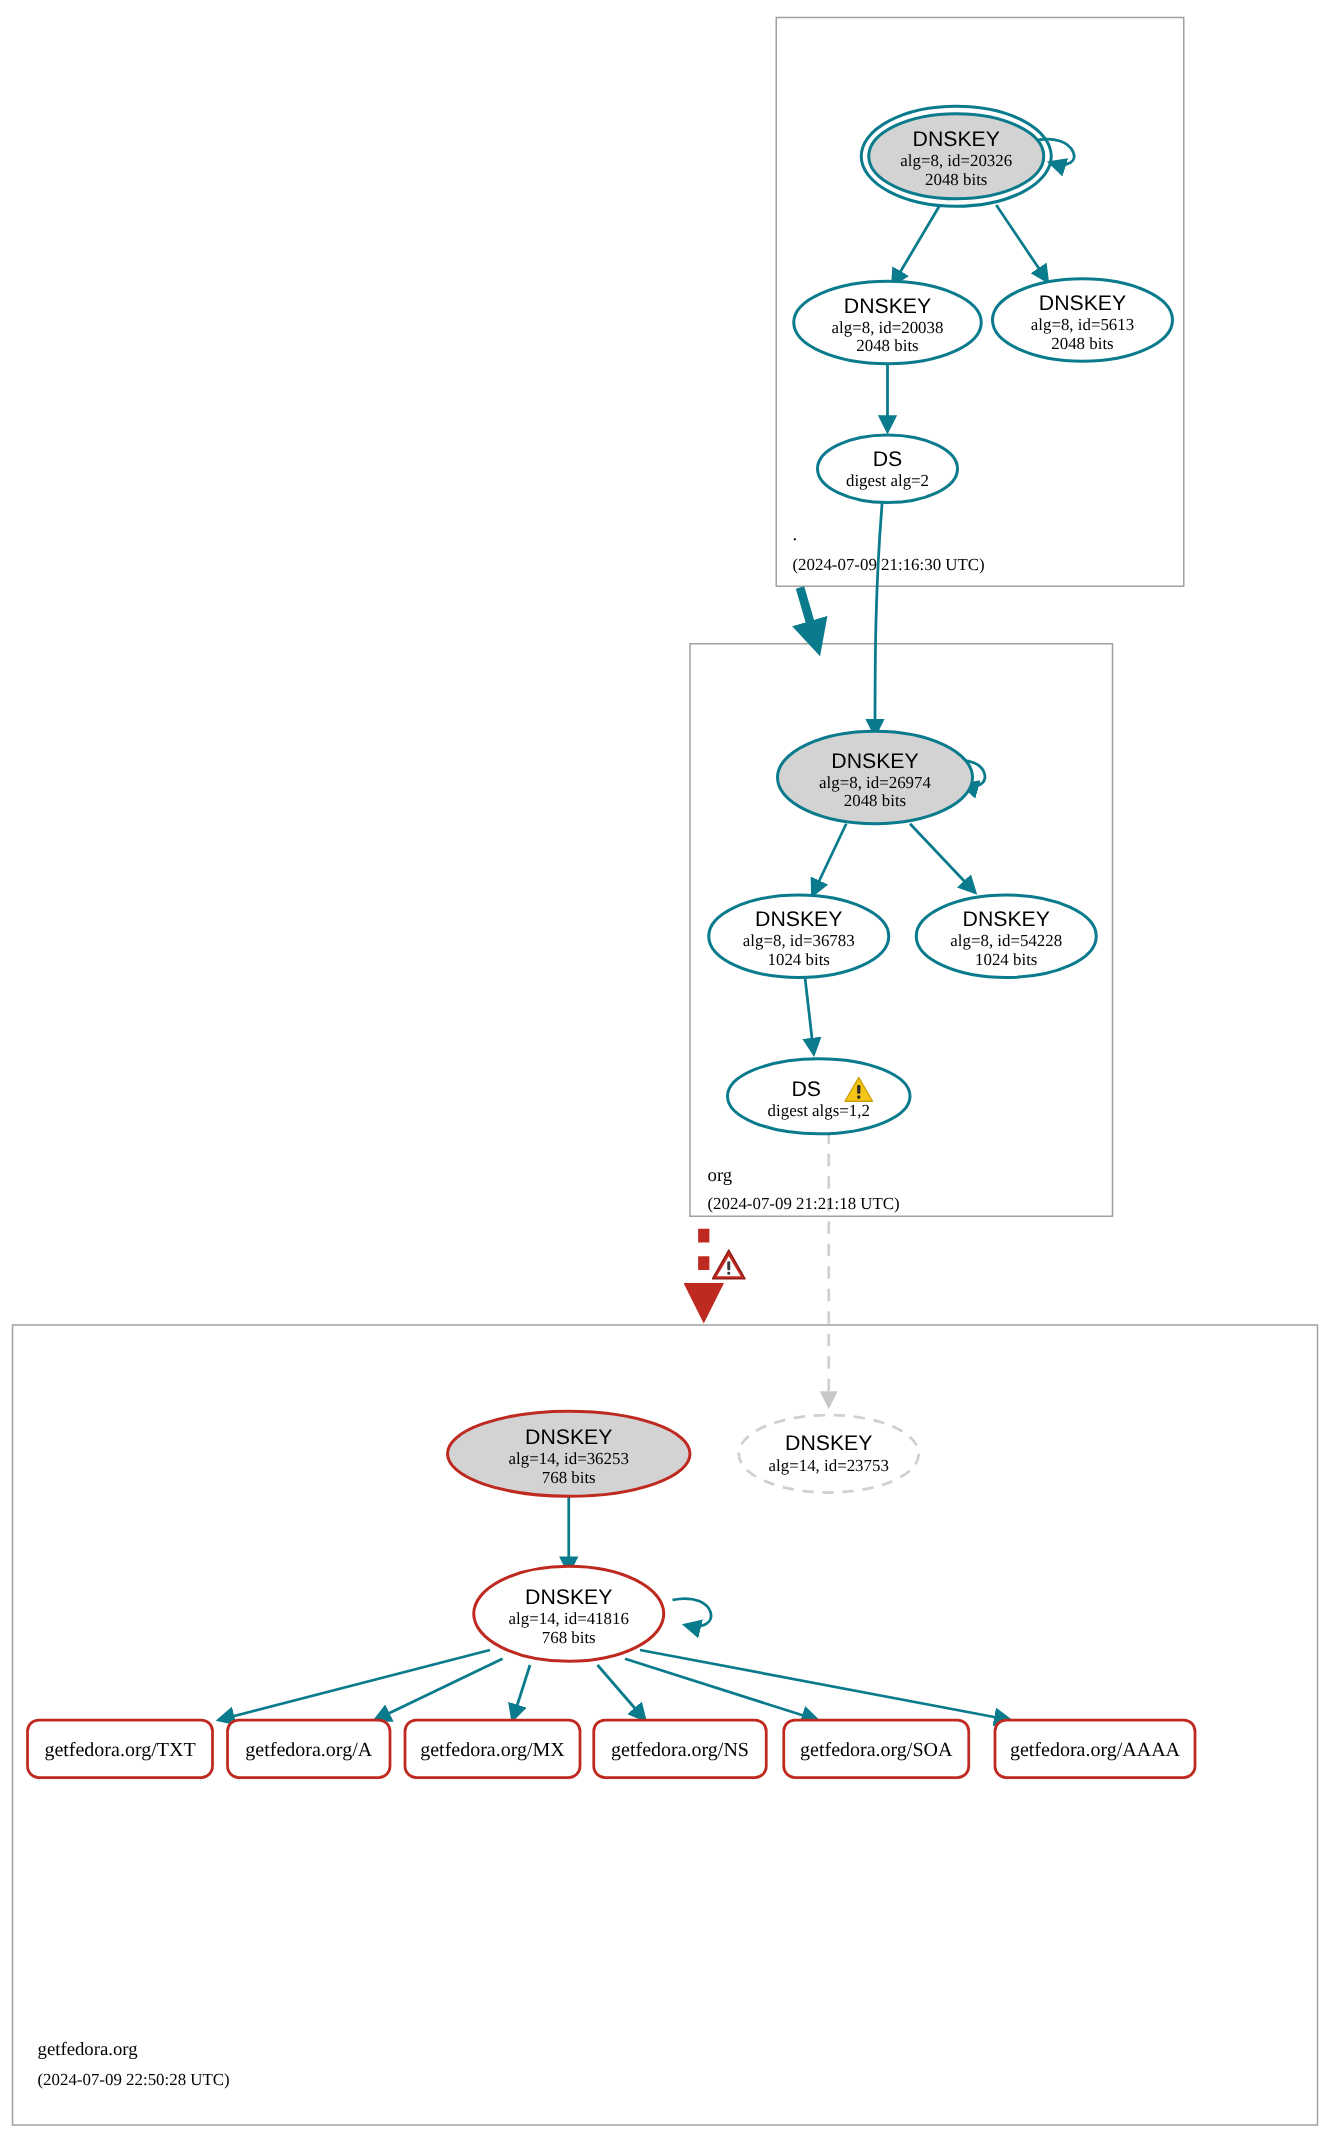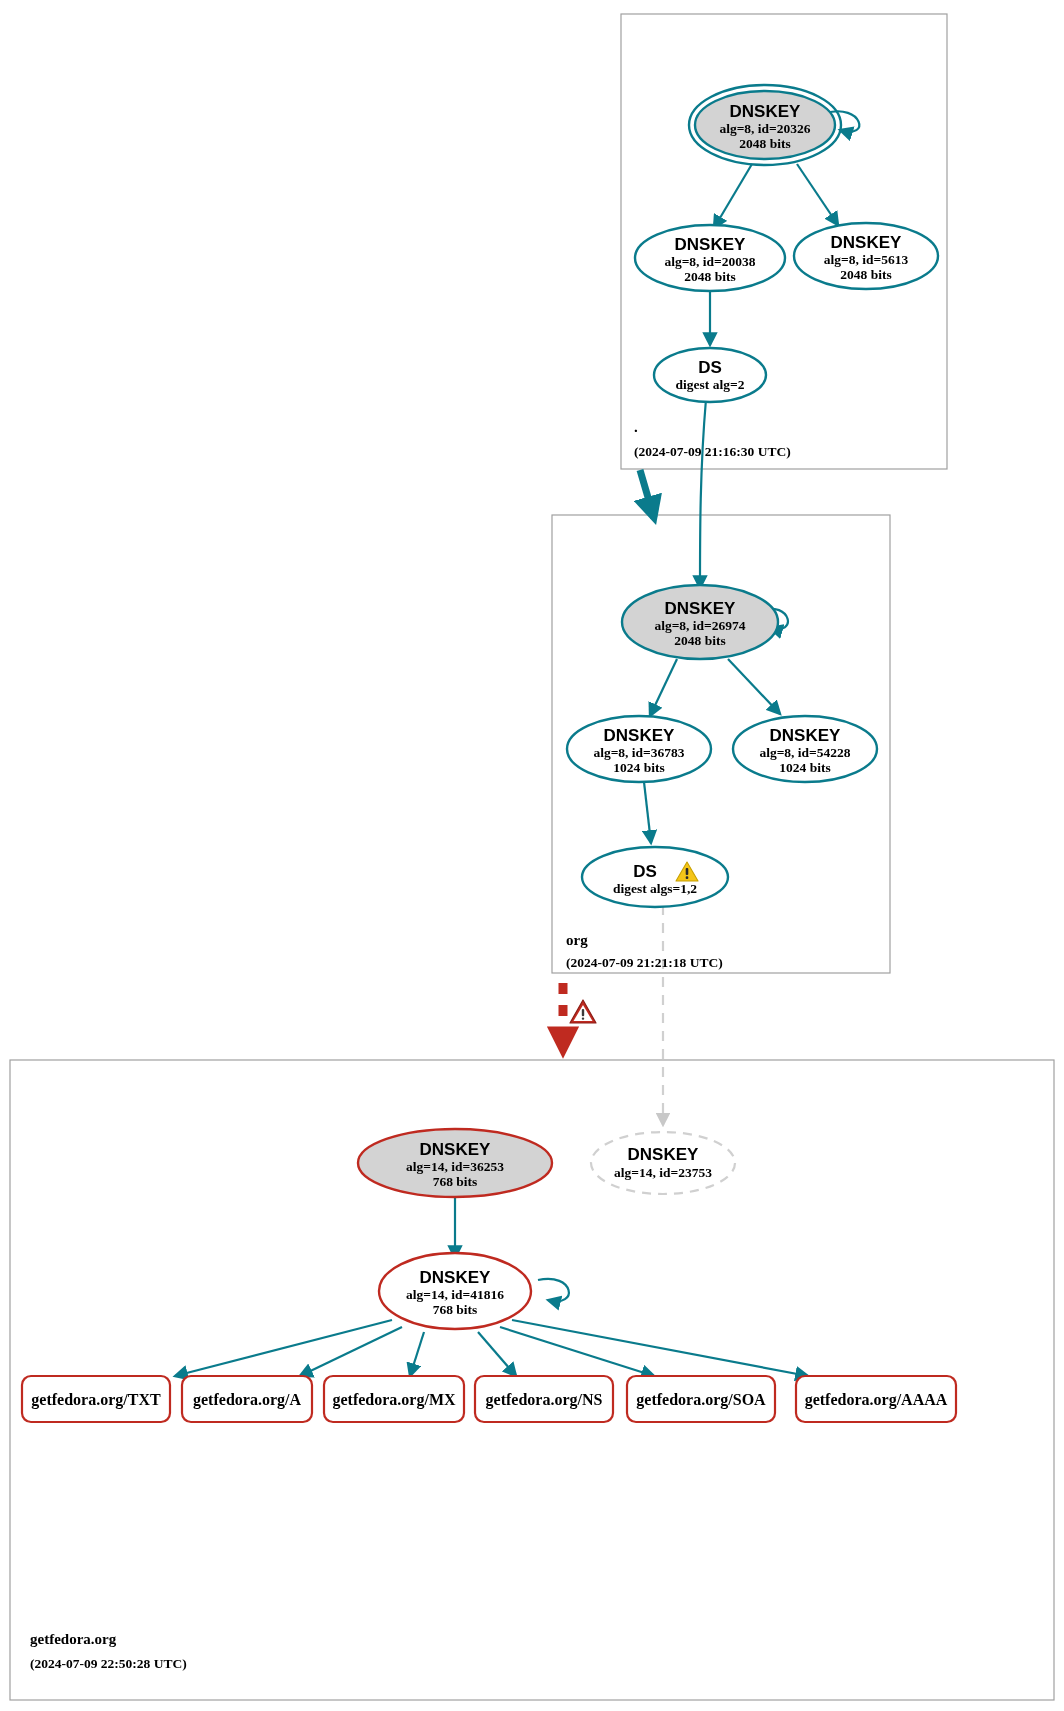--- a/index.html
+++ b/index.html
@@ -13,21 +13,20 @@
     width: 1064px;
     height: 1711px;
     position: relative;
     overflow: hidden;
   }
   #diagram-root {
     position: absolute;
     left: 0; top: 0;
     width: 1064px;
     height: 1464px;
-    font-weight: bold;
   }
   svg#chain {
     position: absolute;
     left: 0; top: 0;
     width: 1064px;
     height: 1711px;
     display: block;
   }
   .zone-box {
     fill: none;

